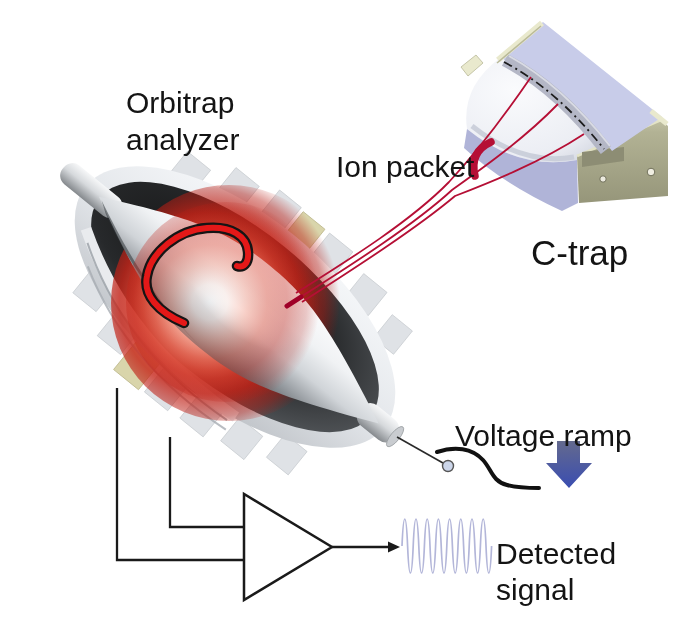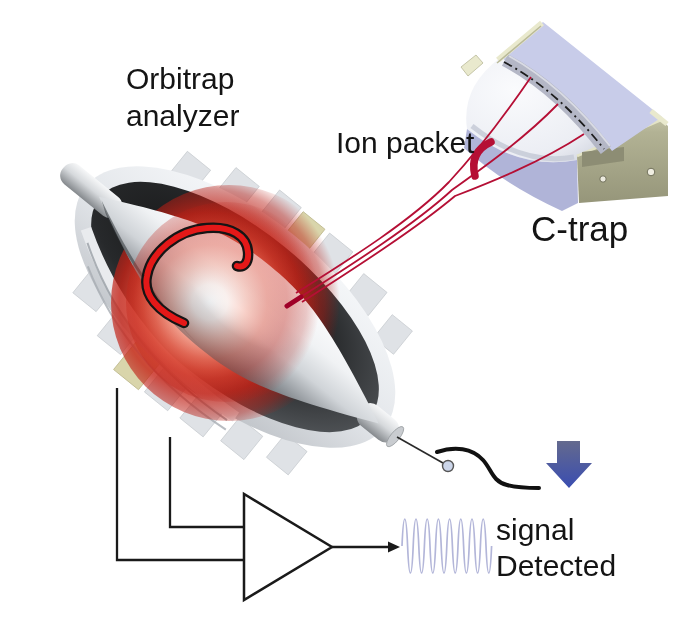--- a/index.html
+++ b/index.html
@@ -1,20 +1,20 @@
 <!DOCTYPE html>
 <html style="--background: #ffffff; --text: #141414; --trajectory-red: #b50f35; --rotation-arrow-red: #e41818; --ion-glow-red: #c62418; --ctrap-top: #c8cce9; --ctrap-side: #b0b4d8; --ctrap-khaki: #a6a688; --ctrap-rim: #e9e9cd; --wire: #1a1a1a; --arrow-blue-top: #646a8e; --arrow-blue-bottom: #3a4db1; --signal-wave: #b3b6d9;"><head>
 <meta charset="utf-8">
 <style>
   html,body{margin:0;padding:0;}
   .page{position:relative;width:681px;height:625px;background:var(--background,#ffffff);
         font-family:"Liberation Sans",sans-serif;overflow:hidden;}
   .stage{position:absolute;left:0;top:0;}
   .label{position:absolute;color:var(--text,#141414);font-size:30px;line-height:37px;
-         white-space:nowrap;letter-spacing:0;}
+         white-space:nowrap;letter-spacing:0;margin-top:24px;}
   .label.small-gap{line-height:36px;}
   .traj{stroke:var(--trajectory-red,#c10034);fill:none;}
   .traj-merge{stroke:#a00028;fill:none;}
   .packet-arc{stroke:var(--trajectory-red,#d50026);fill:none;}
   .ring-under{stroke:#151515;fill:none;}
   .ring-red{stroke:var(--rotation-arrow-red,#e41818);fill:none;}
   .wire{stroke:var(--wire,#1a1a1a);fill:none;}
   .wire-fill{fill:var(--wire,#1a1a1a);}
   .wave{stroke:var(--signal-wave,#b3b6d9);fill:none;}
   .ctrap-top-face{fill:var(--ctrap-top,#c8cce9);}
@@ -184,18 +184,19 @@
     <path d="M 557 441 L 580 441 L 580 463 L 592 463 L 569 488 L 546 463 L 557 463 Z" fill="url(#arrowBlueG)"></path>
   </g>
 </svg>
 
 <div class="label" style="left:126px;top:60px;">
   <div>Orbitrap</div>
   <div>analyzer</div>
 </div>
 <div class="label" style="left:336px;top:124px;">Ion packet</div>
 <div class="label" style="left:531px;top:210px;font-size:35px;">C-trap</div>
+<div class="label" style="left:455px;top:393px;">Voltage ramp</div>
 <div class="label small-gap" style="left:496px;top:512px;">
+  <div>Detected</div>
   <div>signal</div>
-  <div>Detected</div>
 </div>
 
 </div>
 
 </body></html>

